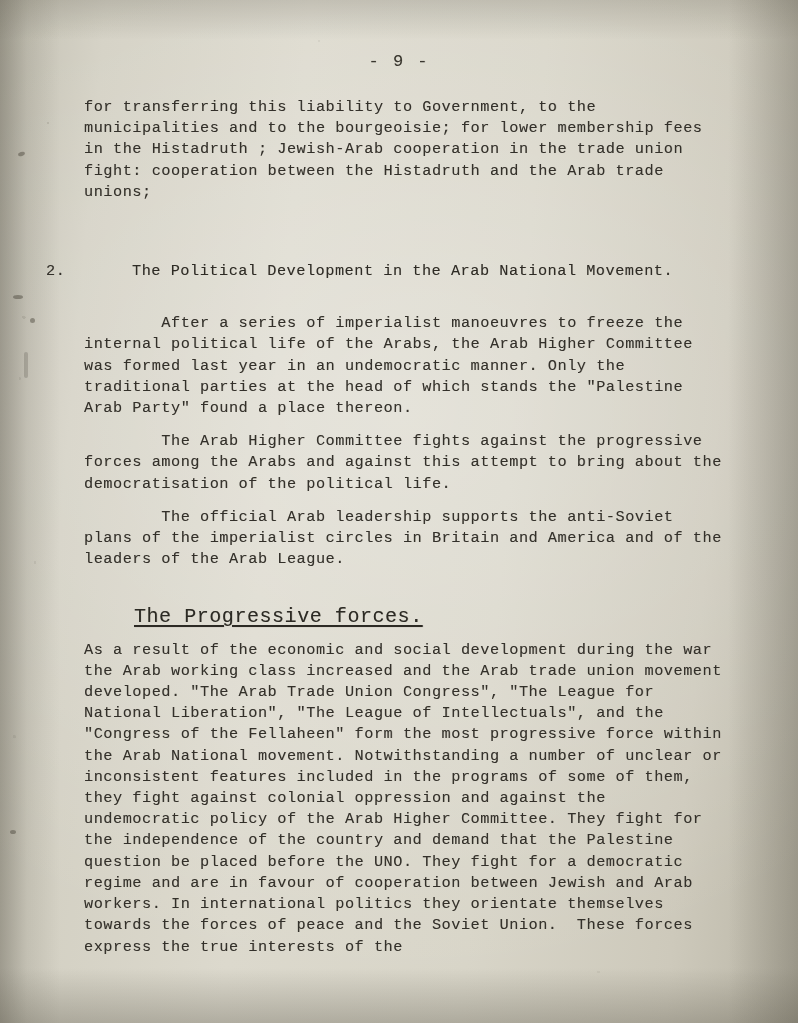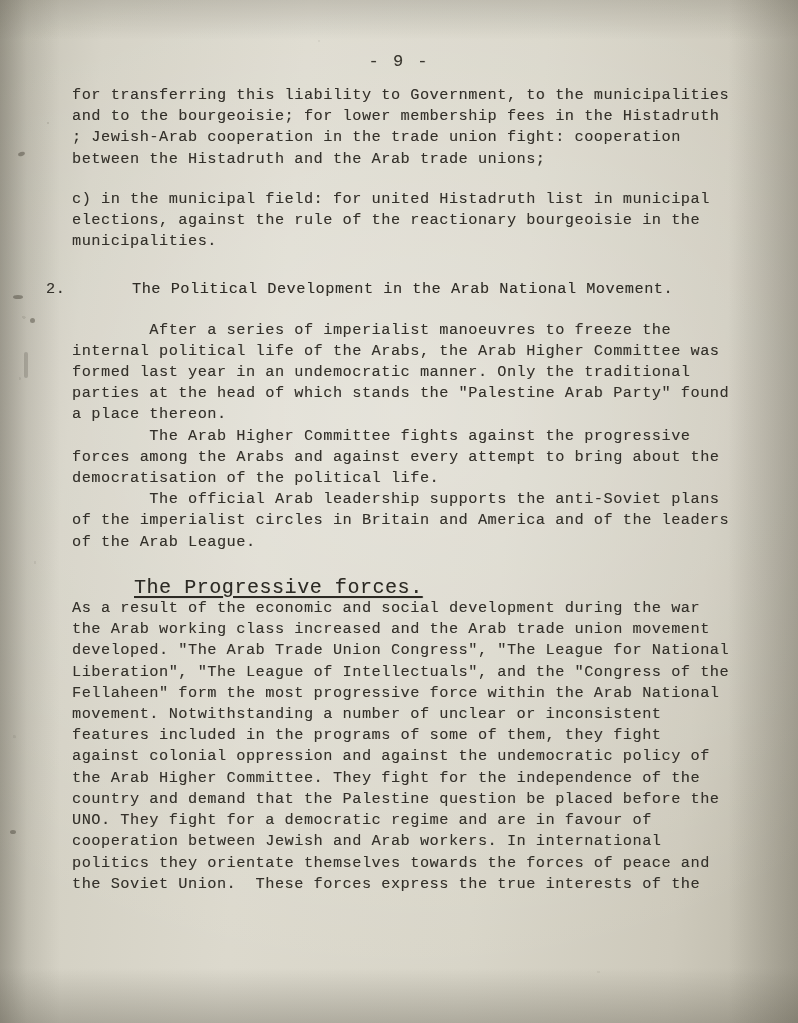--- a/index.html
+++ b/index.html
@@ -92,21 +92,21 @@
     margin: 0;
     padding: 0 62px 0 72px;
     font-size: 15.2px;
     line-height: 21.2px;
     letter-spacing: 0.55px;
     color: #33302a;
     white-space: pre-wrap;
   }
 
   .para {
-    margin: 0;
+    margin: 12px;
     white-space: pre-wrap;
   }
   .gap {
     height: 19px;
   }
   .gap-sm {
     height: 5px;
   }
 
   
@@ -168,34 +168,33 @@
   <div class="content">
 
     <div class="page-number">- 9 -</div>
 
     <div style="height:14px"></div>
 
     <div class="body-text para">for transferring this liability to Government, to the municipalities and to the bourgeoisie; for lower membership fees in the Histadruth ; Jewish-Arab cooperation in the trade union fight: cooperation between the Histadruth and the Arab trade unions;</div>
 
     <div class="gap"></div>
 
-    <div class="body-text para">c) in the municipal field: for united Histadruth list in municipal elections, against the rule of the reactionary bourgeoisie in the municipalities.</div>
 
     <div class="gap"></div>
     <div style="height:8px"></div>
 
     <div class="section-head">
       <span class="section-num">2.</span>
       <span class="section-title">The Political Development in the Arab National Movement.</span>
     </div>
 
     <div class="gap"></div>
 
     <div class="body-text para">        After a series of imperialist manoeuvres to freeze the internal political life of the Arabs, the Arab Higher Committee was formed last year in an undemocratic manner. Only the traditional parties at the head of which stands the "Palestine Arab Party" found a place thereon.</div>
-    <div class="body-text para">        The Arab Higher Committee fights against the progressive forces among the Arabs and against every attempt to bring about the democratisation of the political life.</div>
+    <div class="body-text para">        The Arab Higher Committee fights against the progressive forces among the Arabs and against this attempt to bring about the democratisation of the political life.</div>
     <div class="body-text para">        The official Arab leadership supports the anti-Soviet plans of the imperialist circles in Britain and America and of the leaders of the Arab League.</div>
 
     <div class="gap"></div>
     <div class="gap-sm"></div>
 
     <div class="sub-head">
       <span>The Progressive forces.</span>
     </div>
 
     <div class="body-text para">As a result of the economic and social development during the war the Arab working class increased and the Arab trade union movement developed. "The Arab Trade Union Congress", "The League for National Liberation", "The League of Intellectuals", and the "Congress of the Fellaheen" form the most progressive force within the Arab National movement. Notwithstanding a number of unclear or inconsistent features included in the programs of some of them, they fight against colonial oppression and against the undemocratic policy of the Arab Higher Committee. They fight for the independence of the country and demand that the Palestine question be placed before the UNO. They fight for a democratic regime and are in favour of cooperation between Jewish and Arab workers. In international politics they orientate themselves towards the forces of peace and the Soviet Union.  These forces express the true interests of the</div>

